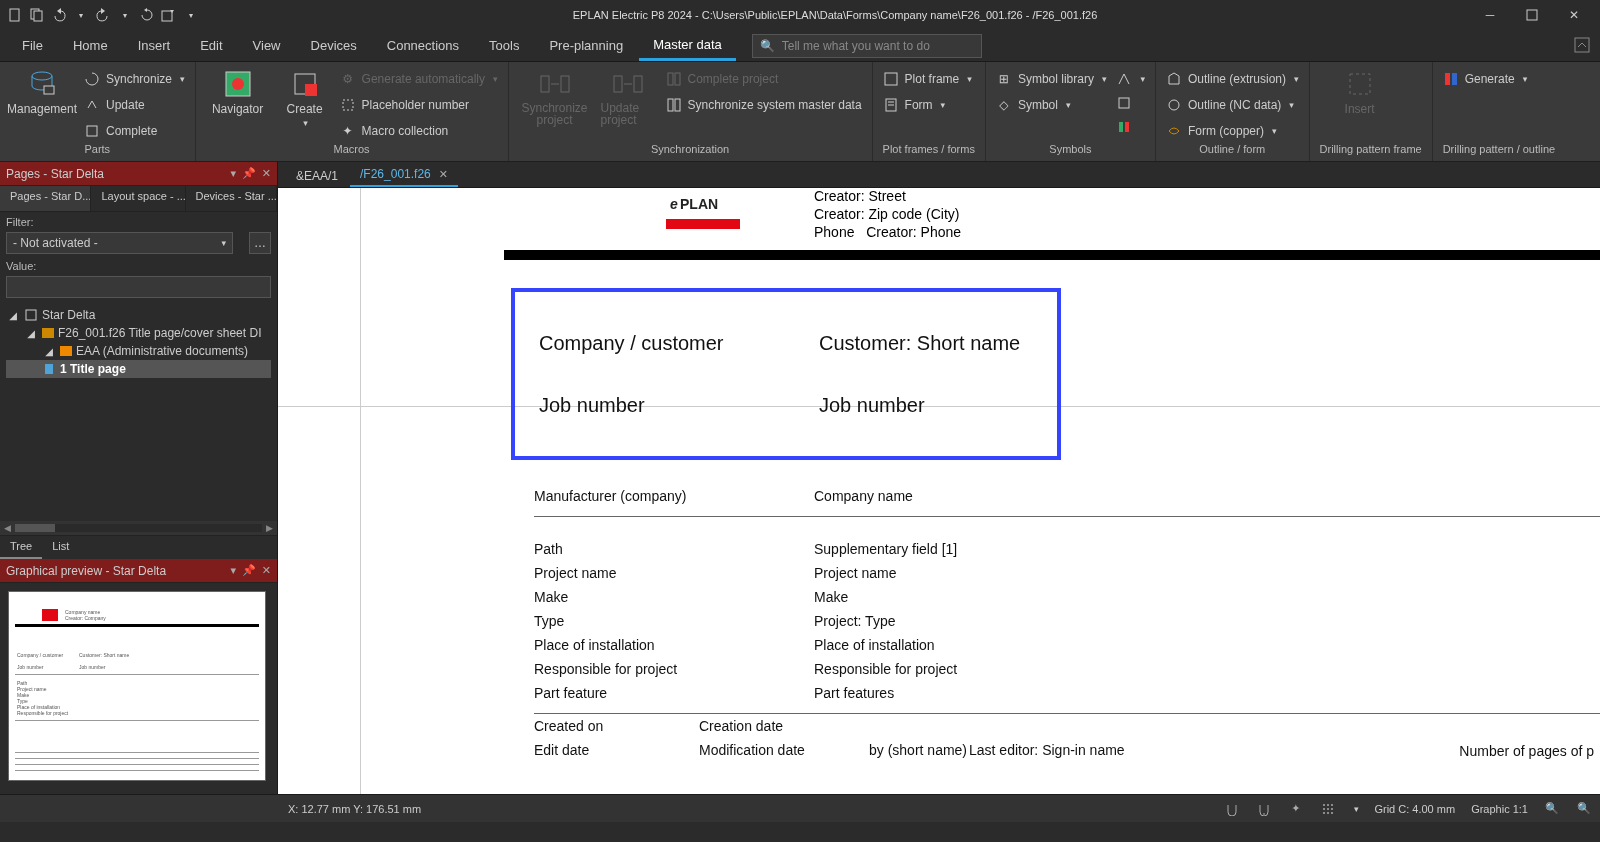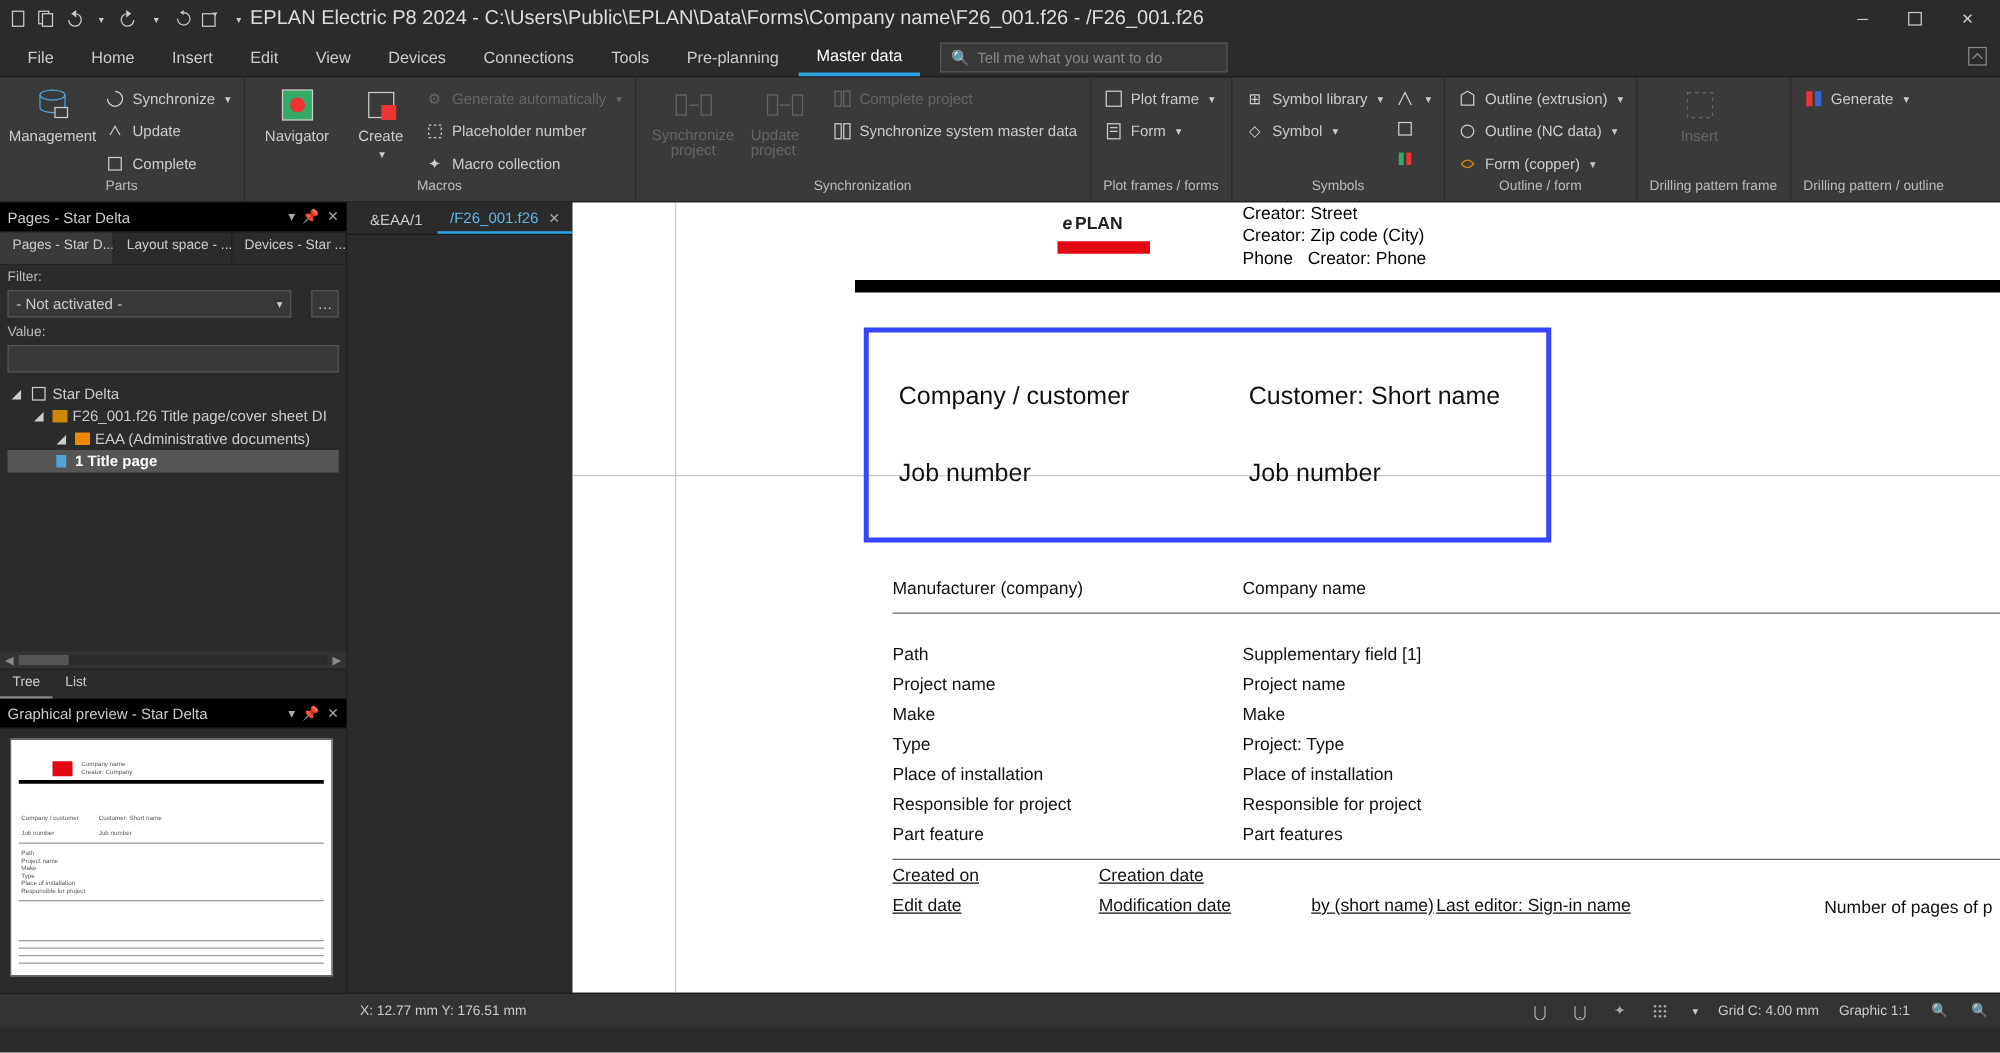--- a/index.html
+++ b/index.html
@@ -1,20 +1,20 @@
 <!DOCTYPE html>
 <html><head>
 <meta charset="utf-8">
 <style>
 * { box-sizing: border-box; margin: 0; padding: 0; font-family: "Segoe UI", Arial, sans-serif; }
 body { background: #2b2b2b; color: #ccc; font-size: 12px; overflow: hidden; width: 1600px; height: 842px; }
 .titlebar { height: 30px; background: #2b2b2b; display: flex; align-items: center; padding: 0 6px; }
 .titlebar .qat { display: flex; gap: 4px; align-items: center; }
 .titlebar .qat .ico { width: 18px; height: 18px; display: flex; align-items: center; justify-content: center; color: #ccc; cursor: pointer; }
-.titlebar .title { flex: 1; font-size: 16px; color: #ddd; }
+.titlebar .title { flex: 1; text-align: center; font-size: 11px; color: #ddd; }
 .titlebar .wincontrols { display: flex; gap: 2px; }
 .titlebar .wincontrols .wc { width: 40px; height: 28px; display: flex; align-items: center; justify-content: center; color: #ccc; cursor: pointer; }
 .menubar { height: 32px; display: flex; align-items: center; background: #2b2b2b; padding-left: 8px; gap: 2px; border-bottom: 1px solid #1a1a1a;}
 .menubar .mitem { padding: 6px 14px; color: #ccc; cursor: pointer; font-size: 13px; }
 .menubar .mitem.active { color: #fff; border-bottom: 3px solid #2aa3e0; }
 .menubar .searchbox { margin-left: 14px; display: flex; align-items: center; background: #383838; border: 1px solid #555; height: 24px; width: 230px; padding: 0 8px; color: #888; gap: 6px; }
 .menubar .right { margin-left: auto; margin-right: 8px; width: 18px; height: 18px; }
 .ribbon { height: 100px; background: #3a3a3a; border-bottom: 1px solid #1e1e1e; display: flex; }
 .group { border-right: 1px solid #2a2a2a; padding: 2px 10px 0 10px; display: flex; flex-direction: column; }
 .group-body { flex: 1; display: flex; gap: 10px; align-items: flex-start; }
@@ -22,21 +22,21 @@
 .bigbtn { display: flex; flex-direction: column; align-items: center; width: 64px; gap: 2px; cursor: pointer; color: #ccc; padding-top: 4px;}
 .bigbtn .icon { width: 32px; height: 32px; display: flex; align-items: center; justify-content: center; }
 .collabel { display: flex; flex-direction: column; gap: 4px; padding-top: 4px; }
 .smallbtn { display: flex; align-items: center; gap: 6px; color: #ccc; cursor: pointer; height: 22px; white-space: nowrap; }
 .smallbtn .ic { width: 16px; height: 16px; display:flex; align-items:center; justify-content:center;}
 .smallbtn.disabled { color: #666; }
 .caret { font-size: 9px; margin-left: 2px; }
 
 .workarea { display: flex; height: 632px; }
 .leftpane { width: 278px; background: #2b2b2b; display: flex; flex-direction: column; border-right: 1px solid #1a1a1a;}
-.panel-hdr { height: 24px; background: #000000; display: flex; align-items: center; padding: 0 6px; font-size: 12px; color: #ccc; justify-content: space-between; border-bottom: 1px solid #222;}
+.panel-hdr { height: 24px; background: #7f1d1d; display: flex; align-items: center; padding: 0 6px; font-size: 12px; color: #ccc; justify-content: space-between; border-bottom: 1px solid #222;}
 .panel-hdr .tools { display: flex; gap: 6px; }
 .panel-hdr .tools span { cursor: pointer; font-size: 11px; color: #aaa; }
 .subtabs { height: 26px; display: flex; background: #2b2b2b; border-bottom: 1px solid #222; }
 .subtabs .st { padding: 4px 10px; font-size: 11px; color: #ccc; cursor: pointer; border-right: 1px solid #222; white-space: nowrap; overflow: hidden;}
 .subtabs .st.active { background: #3a3a3a; }
 .filterblock { padding: 4px 6px; }
 .filterblock .lbl { font-size: 11px; color: #bbb; margin-bottom: 4px; }
 .filterrow { display: flex; gap: 16px; margin-bottom: 6px;}
 .filtersel { flex:1; background: #383838; border: 1px solid #555; height: 22px; color: #ccc; padding: 0 6px; display:flex; align-items:center; justify-content:space-between;}
 .dots { width: 22px; height: 22px; background: #383838; border:1px solid #555; display:flex;align-items:center;justify-content:center; cursor:pointer; color:#ccc;}
@@ -52,41 +52,41 @@
 .hscroll .arrow { color:#888; font-size:9px; cursor:pointer;}
 .hscroll .track { flex:1; margin:0 4px; height:8px; background:#2a2a2a; position:relative;}
 .hscroll .thumb { position:absolute; left:0; width:40px; height:8px; background:#555;}
 .bottomtabs { height:24px; display:flex; background:#2b2b2b; border-top:1px solid #222;}
 .bottomtabs .bt { padding:4px 10px; font-size:11px; color:#ccc; cursor:pointer;}
 .bottomtabs .bt.active { border-bottom:2px solid #888;}
 .preview { flex:1; background:#2b2b2b; display:flex; flex-direction:column; }
 .preview-area { flex:1; padding:8px; display:flex; align-items:flex-start; justify-content:flex-start;}
 .preview-canvas { width: 258px; height: 190px; background:#fff; border:1px solid #666; position:relative; overflow:hidden;}
 
-.docarea { flex:1; display:flex; flex-direction:row; background:#2b2b2b;}
+.docarea { flex:1; display:flex; flex-direction:column; background:#2b2b2b;}
 .doctabs { height:26px; background:#2b2b2b; display:flex; align-items:flex-end; padding-left:8px; gap:2px; border-bottom:1px solid #1a1a1a;}
 .doctab { padding:4px 10px; font-size:12px; color:#ccc; cursor:pointer; display:flex; align-items:center; gap:8px;}
 .doctab.active { color:#5fb7e8; border-bottom:2px solid #2aa3e0;}
 .doctab .close { color:#aaa; font-size:11px;}
 .canvas { flex:1; background:#fff; position:relative; overflow:hidden;}
 .canvas .rule-v { position:absolute; top:0; bottom:0; left:82px; width:1px; background:#ccc;}
 .canvas .rule-h { position:absolute; left:0; right:0; top:218px; height:1px; background:#ccc;}
 .canvas .form-area { position:absolute; left:118px; top:0; right:0; bottom:0; color:#000; font-family: Arial, sans-serif; font-size:14px;}
 .logo { position:absolute; left:270px; top:5px; width:74px; height:38px; }
 .logo .top { height:22px; display:flex; align-items:center; justify-content:center; }
 .logo .bot { height:10px; background:#e30613; margin-top:4px;}
 .meta-top { position:absolute; left:418px; top:0; font-size:14px; color:#000;}
 .meta-top div { height:18px;}
 .blackbar { position:absolute; left:108px; top:62px; right:0; height:10px; background:#000;}
 .bluebox { position:absolute; left:115px; top:100px; width:550px; height:172px; border:4px solid #3545ff; padding:20px 24px; display:grid; grid-template-columns: 280px 1fr; grid-template-rows: 1fr 1fr; align-items:center; font-size:20px; color:#111;}
 .fields { position:absolute; left:138px; top:300px; font-size:14px; color:#111;}
 .fields .row { display:flex; height:24px;}
 .fields .row .c1 { width:280px;}
 .fields .hr { width:1200px; height:1px; background:#666; margin:4px 0 6px 0;}
-.fields2 { position:absolute; left:138px; top:530px; font-size:14px; color:#111;text-decoration:underline;}
+.fields2 { position:absolute; left:138px; top:530px; font-size:14px; color:#111;}
 .fields2 .row { display:flex; height:24px;}
 .fields2 .c1 { width:165px;}
 .fields2 .c2 { width:170px;}
 .fields2 .c3 { width:100px;}
 .num-pages { position:absolute; right:6px; top:555px; font-size:14px; color:#111;}
 
 .statusbar { height:28px; background:#333; display:flex; align-items:center; font-size:11px; color:#ccc; padding:0 8px; border-top:1px solid #1a1a1a;}
 .statusbar .sleft { flex:0 0 auto; margin-left: 280px;}
 .statusbar .sright { margin-left:auto; display:flex; align-items:center; gap:16px;}
 .statusbar .sright .ico { width:16px; height:16px; display:flex; align-items:center; justify-content:center; color:#aaa;}

